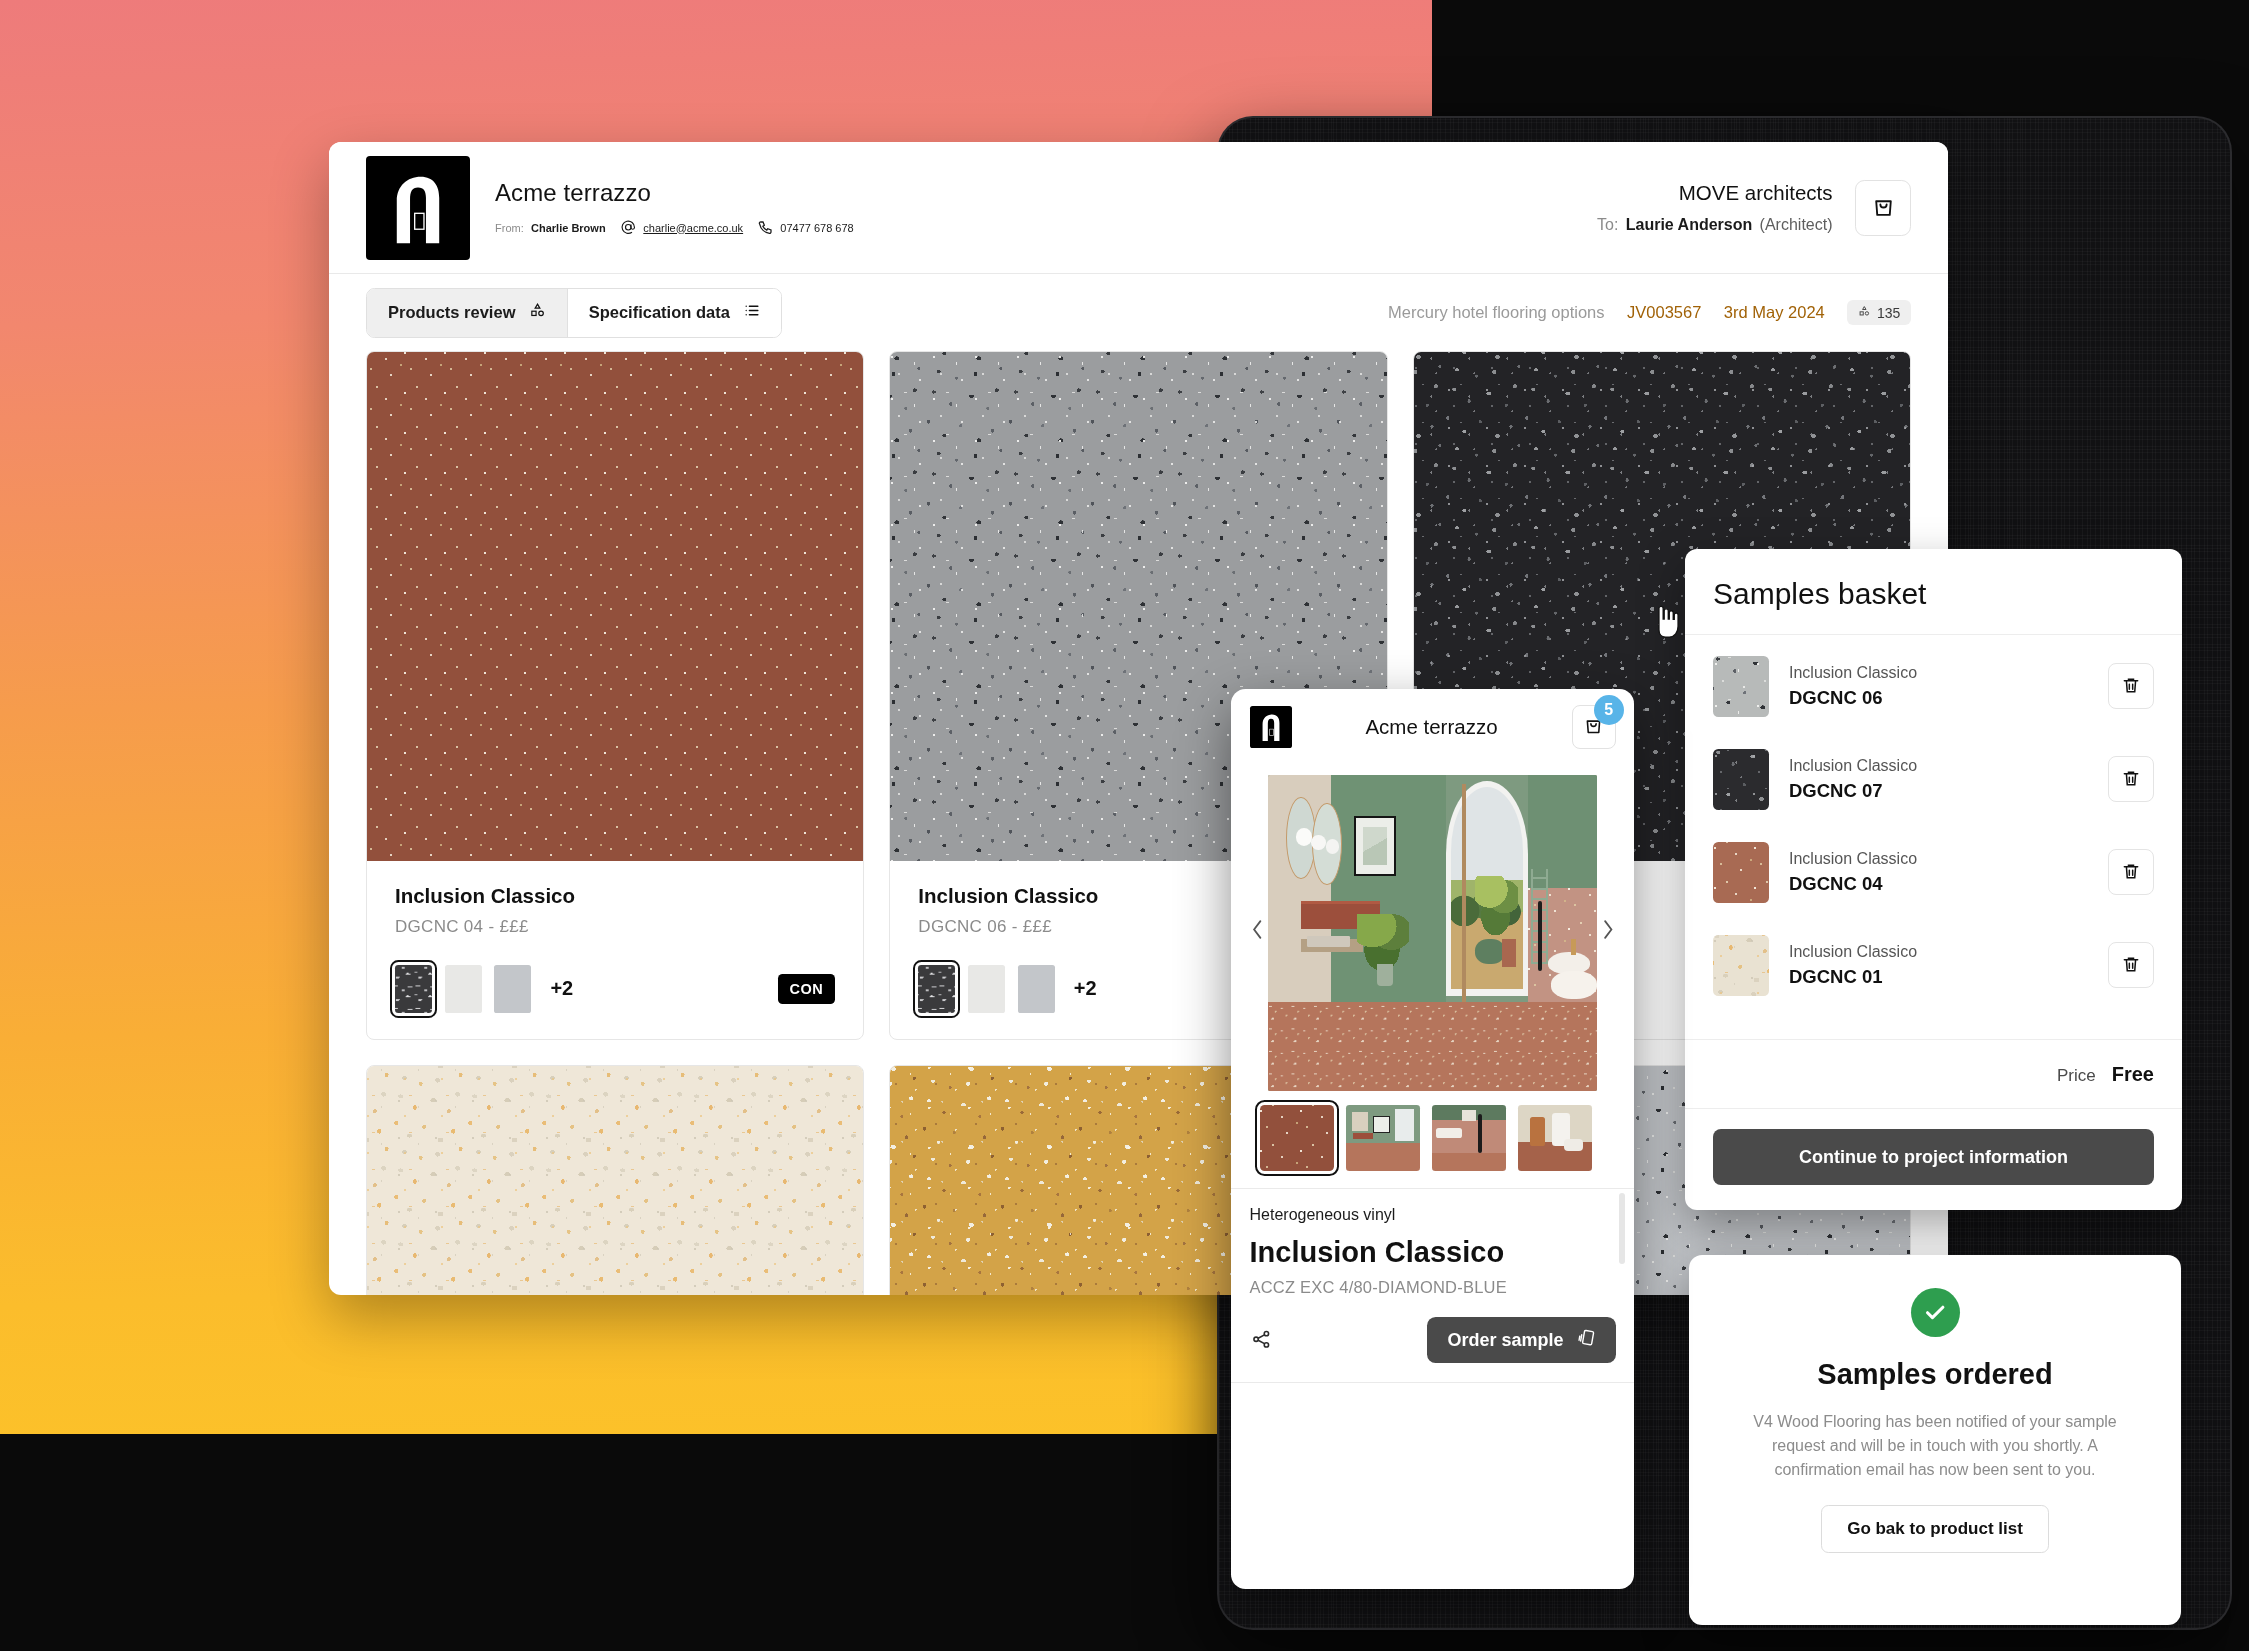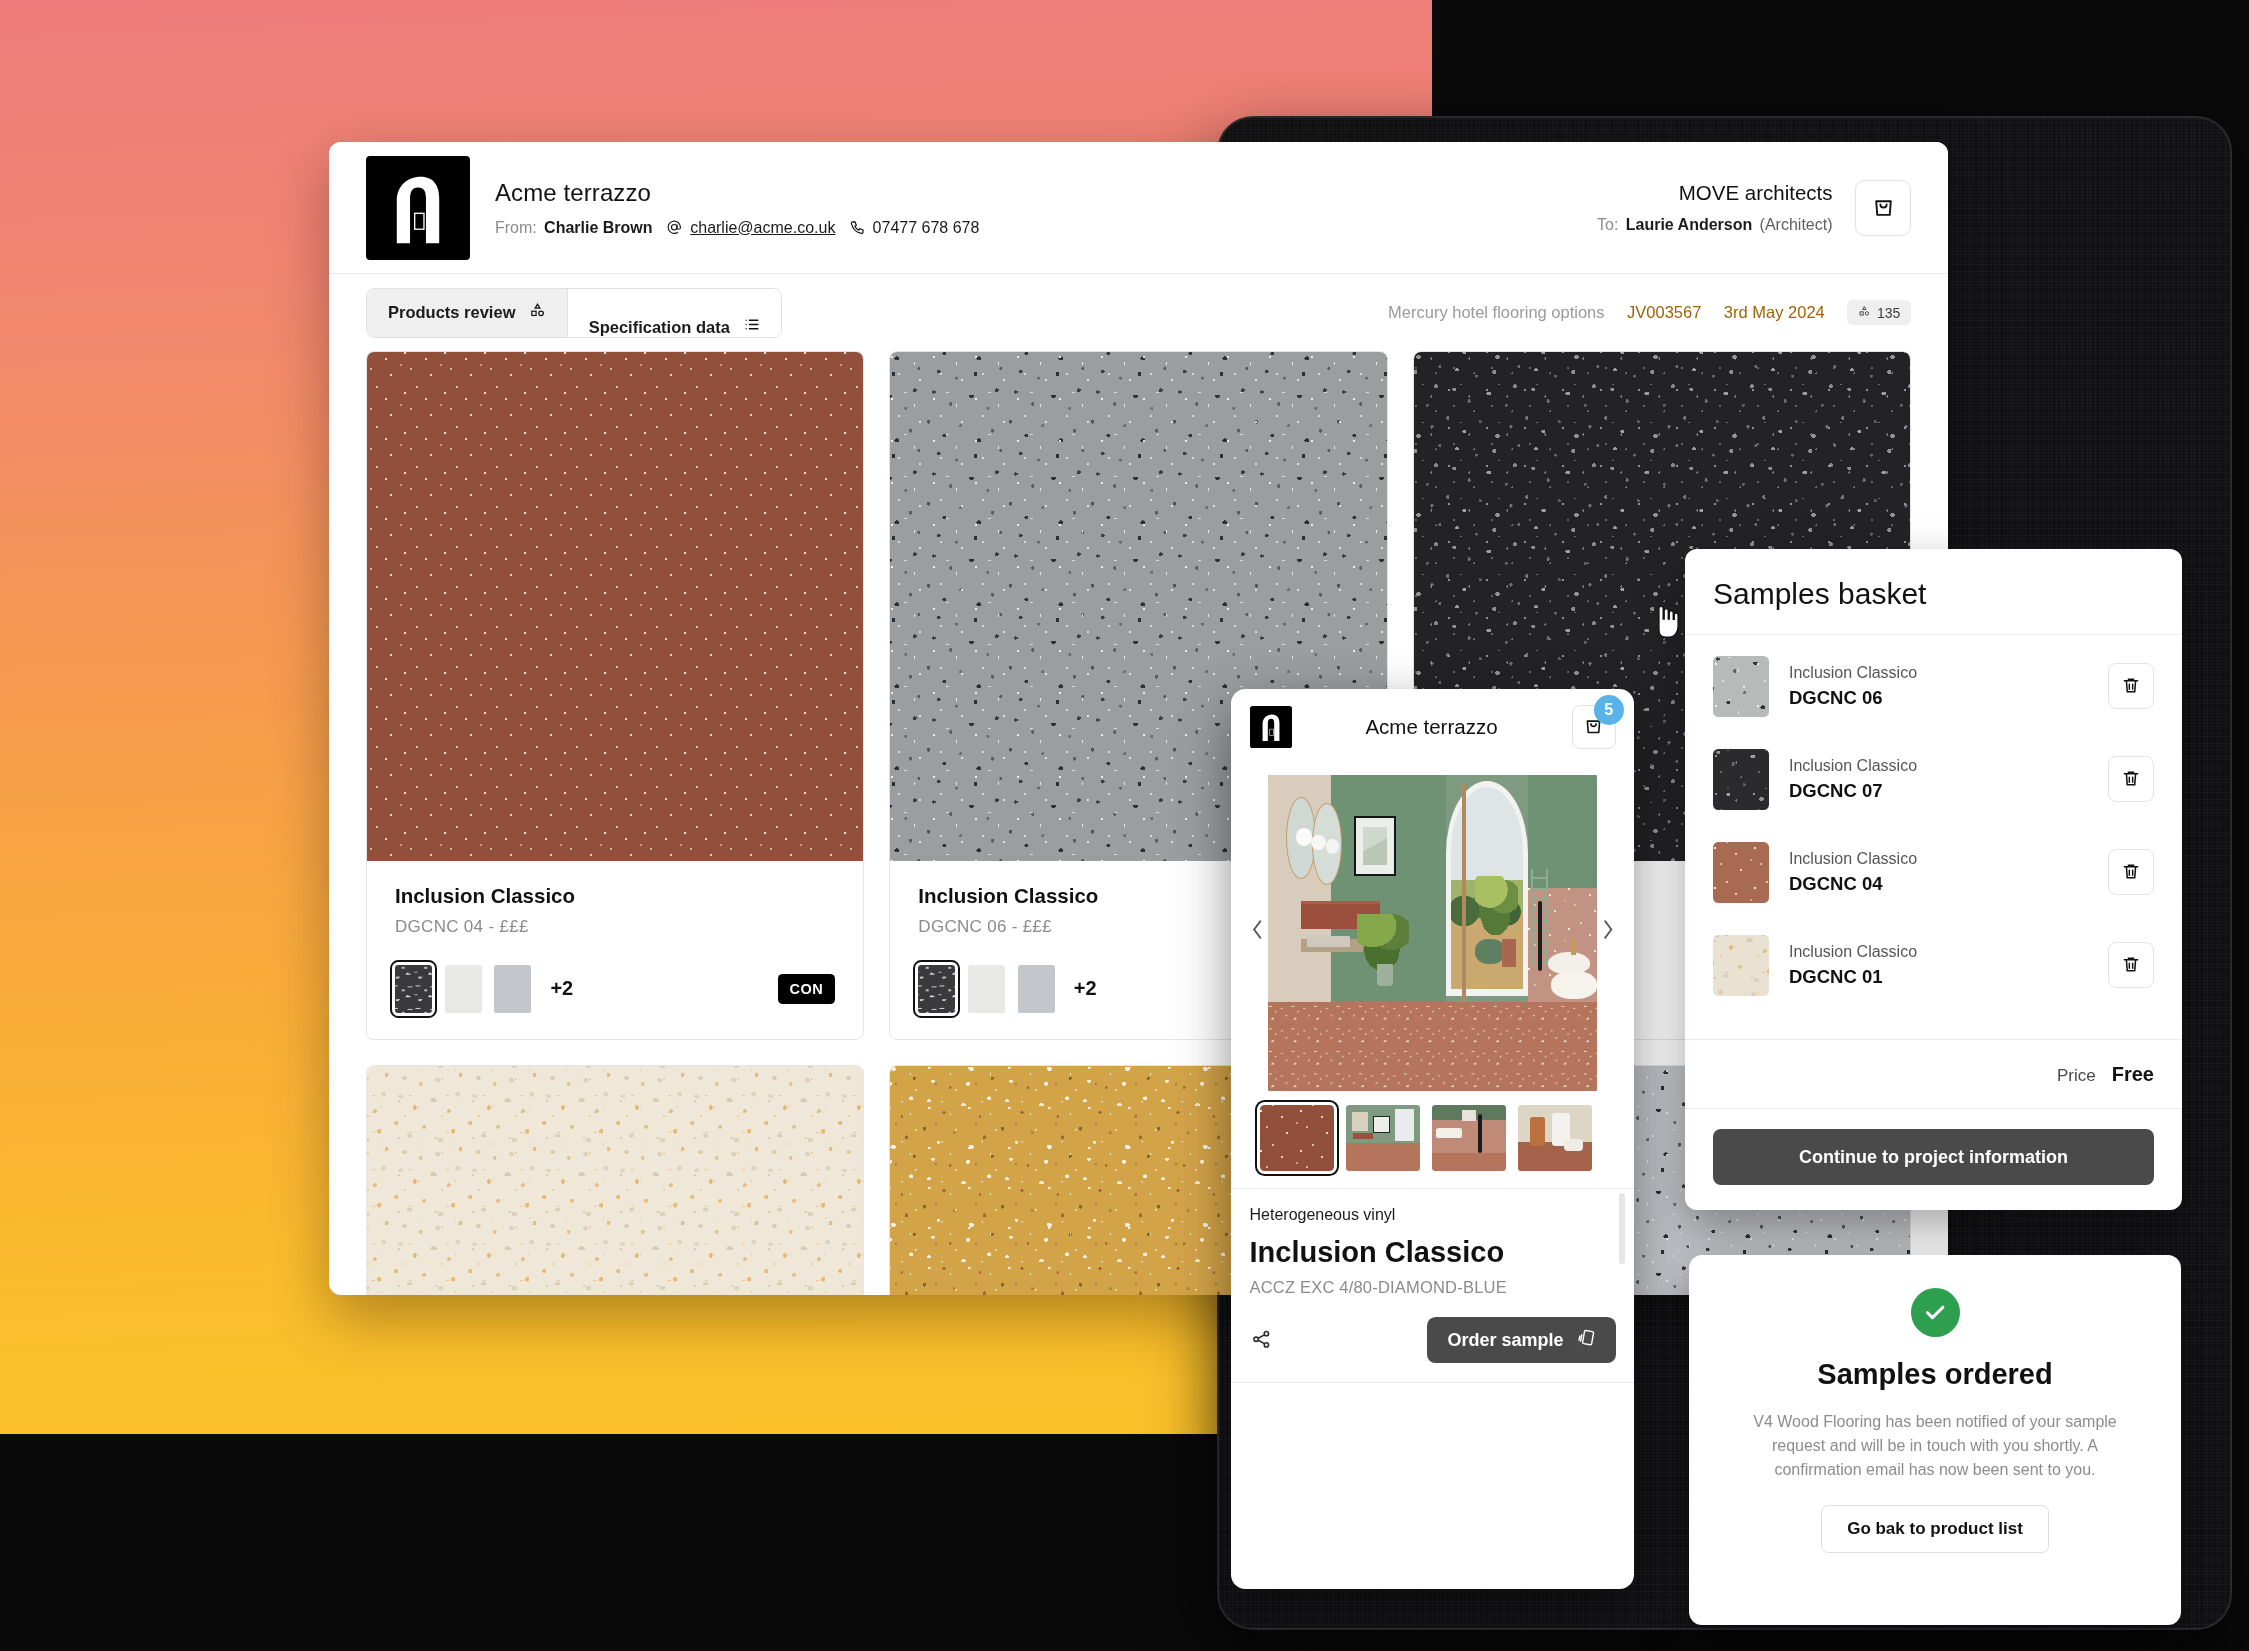--- a/index.html
+++ b/index.html
@@ -44,21 +44,21 @@
     padding: 0 37px 0 37px; border-bottom: 0.7px solid #e9e9e9;
     background:#fff;
   }
   .brand-logo {
     width: 104px; height: 104px; background: #000; border-radius: 4px;
     flex: 0 0 auto; position: relative;
   }
   .brand-logo svg { position:absolute; left:50%; top:50%; transform:translate(-50%,-50%); }
   .brand-meta { margin-left: 25px; flex: 1 1 auto; }
   .brand-title { font-size: 24px; font-weight: 400; color: #121212; letter-spacing:0.1px;}
-  .brand-from { margin-top: 12px; font-size: 16px; color: #1b1b1b; display: flex; align-items: center; gap: 7.3px; }
+  .brand-from { margin-top: 12px; font-size: 11px; color: #1b1b1b; display: flex; align-items: center; gap: 7.3px; }
   .lbl-muted { color: #8b8b8b; }
   .strong { font-weight: 700; }
   .email-link { text-decoration: underline; color:#1b1b1b; }
   .ico-inline { display:inline-flex; align-items:center; }
 
   .recipient { text-align: right; margin-right: 22.5px; }
   .recip-title { font-size: 20.5px; font-weight: 400; color: #121212; }
   .recip-to { margin-top: 10.6px; font-size: 16px; color: #1b1b1b; display:flex; gap:7.3px; justify-content:flex-end;margin-left:32px; }
   .muted-paren { color: #5e5e5e; }
   .basket-btn {
@@ -71,21 +71,21 @@
   .dw-subbar {
     height: 77px; display: flex; align-items: center; padding: 0 37px;
     background: #fff;
   }
   .tabs { display: flex; border: 0.7px solid #e0e0e0; border-radius: 8.6px; overflow: hidden; }
   .tab {
     display: flex; align-items: center; gap: 13.2px; padding: 0 21px; height: 48px;
     font-size: 16.5px; font-weight: 700; color: #1b1b1b; background: #fff;
   }
   .tab.active { background: #efefef; }
-  .tab + .tab { border-left: 0.7px solid #e0e0e0; align-items: flex-end; }
+  .tab + .tab { border-left: 0.7px solid #e0e0e0; }
 
   .meta-right { margin-left: auto; display: flex; align-items: center; gap: 22.5px; }
   .meta-muted { font-size: 16.5px; color: #9a9a9a; }
   .meta-dark { font-size: 16.5px; color: #a16207; }
   .meta-chip {
     display: flex; align-items: center; gap: 6.6px; background: #efefef;
     border-radius: 6px; padding: 4.6px 10.6px; font-size: 14px; color: #3a3a3a;
   }
 
   

